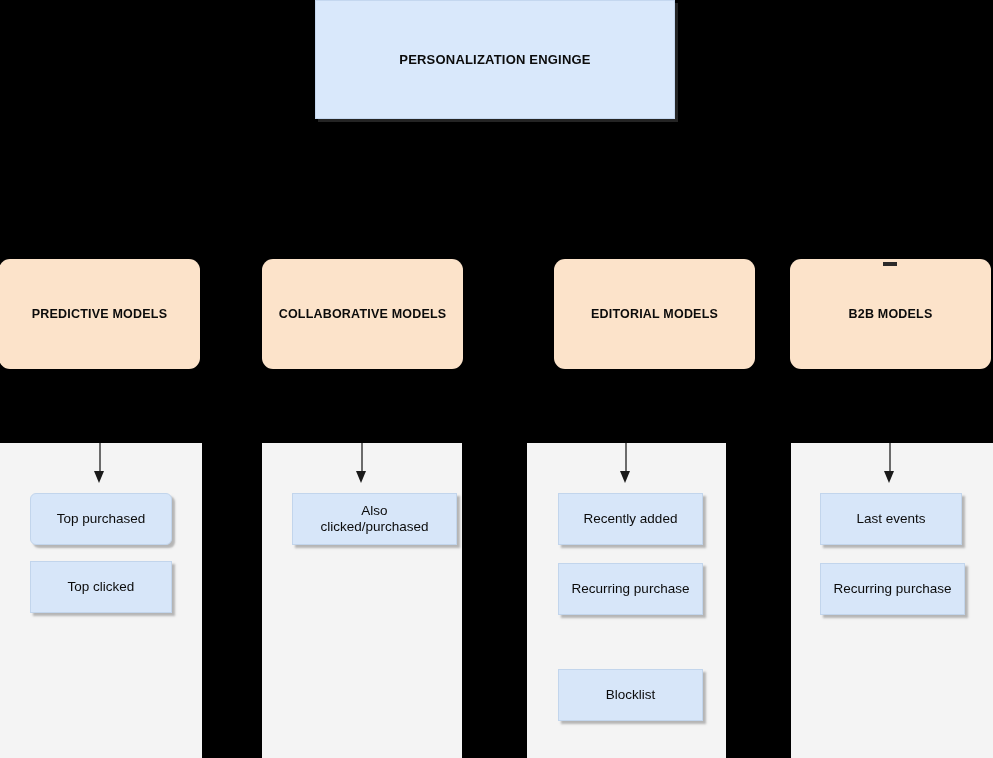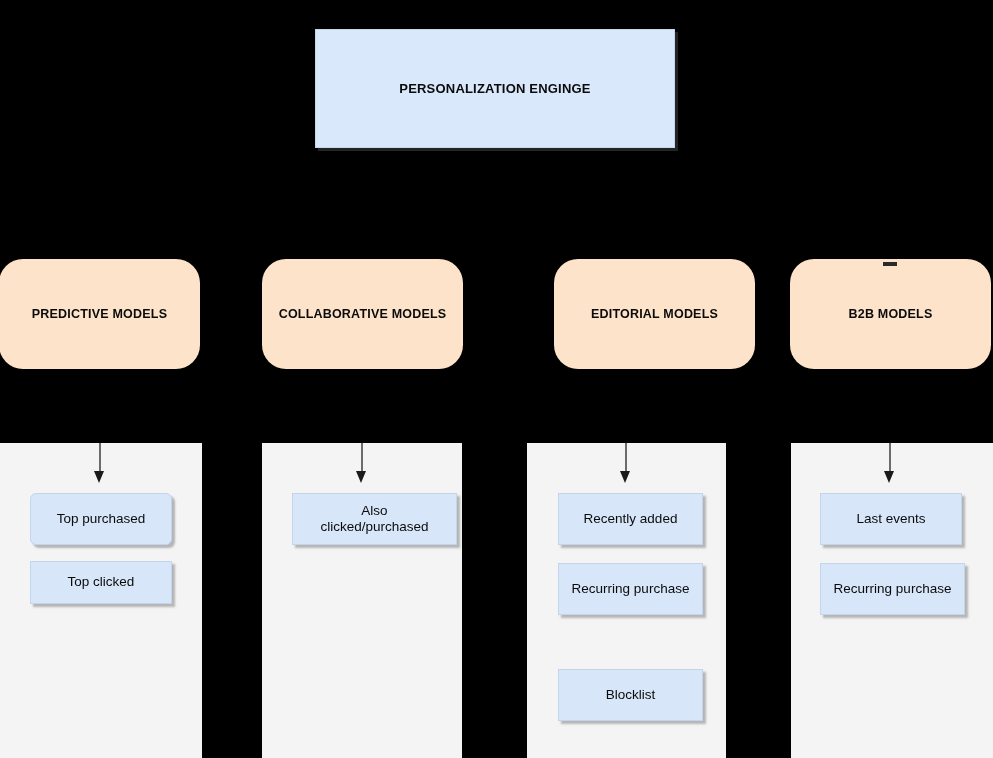--- a/index.html
+++ b/index.html
@@ -23,38 +23,37 @@
     top: 0px;
     width: 360px;
     height: 119px;
     background: #d9e8fb;
     border: 1px solid #c4d7ef;
     box-sizing: border-box;
     display: flex;
     align-items: center;
     justify-content: center;
     box-shadow: 3px 3px 0 rgba(120,120,120,0.30);
-    margin-top: 29px;
   }
   .engine-box .label {
     font-size: 13px;
     font-weight: bold;
     color: #0b0b0b;
     letter-spacing: 0.2px;
     text-align: center;
   }
 
   
   .model-box {
     position: absolute;
     top: 259px;
     width: 201px;
     height: 110px;
     background: #fce3ca;
-    border-radius: 24px;
+    border-radius: 11px;
     box-sizing: border-box;
     display: flex;
     align-items: center;
     justify-content: center;
   }
   .model-box .label {
     font-size: 12.5px;
     font-weight: bold;
     color: #0b0b0b;
     text-align: center;
@@ -175,21 +174,21 @@
     <div class="head"></div>
   </div>
   <div class="arrow arr-3">
     <div class="shaft"></div>
     <div class="head"></div>
   </div>
 
   <div class="item-box" style="left:30px; top:493px; width:142px; height:52px;border-radius:6px;">
     <span class="label">Top purchased</span>
   </div>
-  <div class="item-box" style="left:30px; top:561px; width:142px; height:43px;">
+  <div class="item-box" style="left:30px; top:561px; width:142px; height:52px;">
     <span class="label">Top clicked</span>
   </div>
 
   <div class="item-box" style="left:292px; top:493px; width:165px; height:52px;">
     <span class="label" style="white-space:pre-line;">Also
 clicked/purchased</span>
   </div>
 
   <div class="item-box" style="left:558px; top:493px; width:145px; height:52px;">
     <span class="label">Recently added</span>

